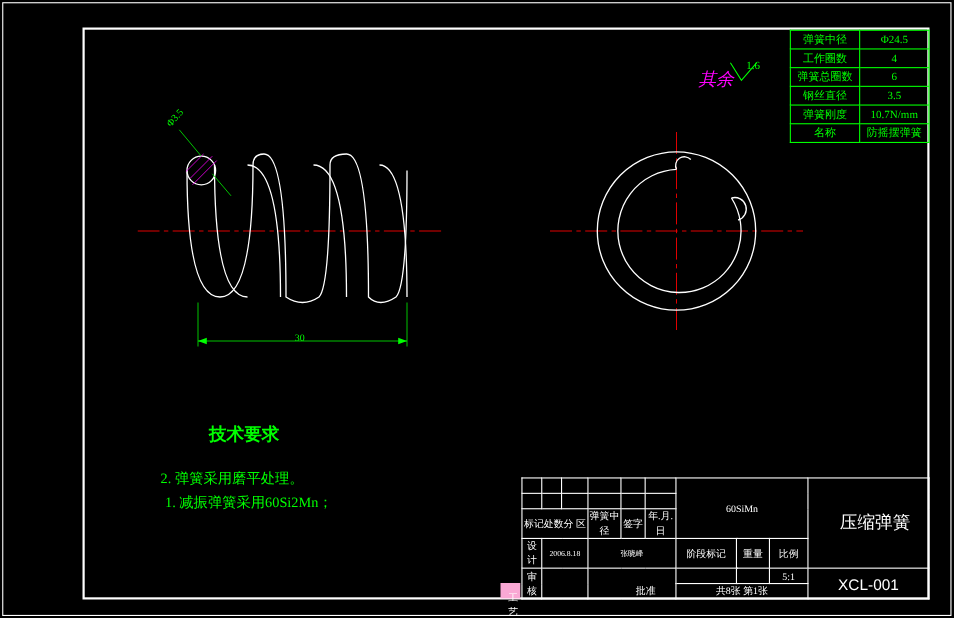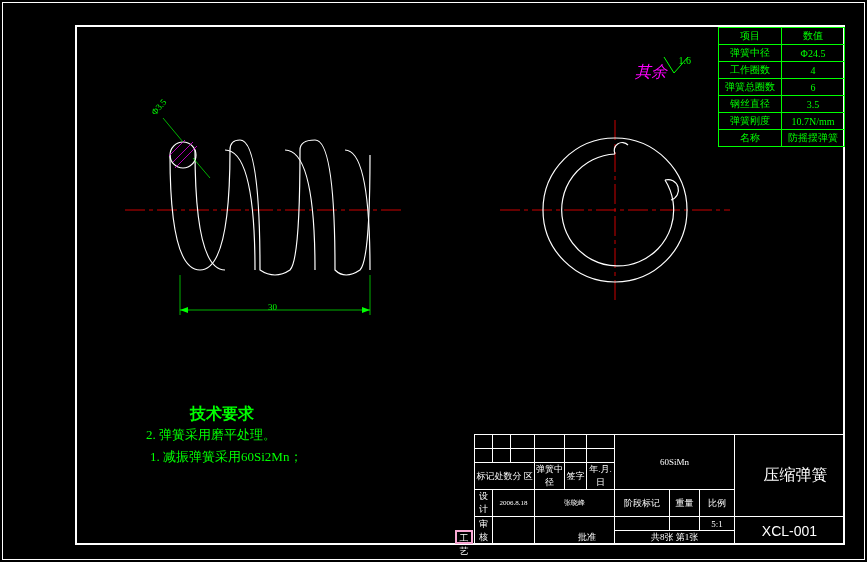--- a/index.html
+++ b/index.html
@@ -20,24 +20,20 @@
 svg { position: absolute; }
 </style>
 </head>
 <body>
 
 <div class="frame-outer"></div>
 <div class="frame-inner"></div>
 
 <table class="spec-table" style="right:22px; top:27px;">
 <tbody>
-      <tr>
-        <td>项目</td>
-        <td>数值</td>
-      </tr>
 <tr>
         <td>弹簧中径</td>
         <td>Φ24.5</td>
       </tr>
 <tr>
         <td>工作圈数</td>
         <td>4</td>
       </tr>
 <tr>
         <td>弹簧总圈数</td>
@@ -93,21 +89,21 @@
 
 <svg style="left:500px; top:110px;" width="230" height="200">
   <line x1="0" y1="100" x2="230" y2="100" stroke="#f00" stroke-width="0.8" stroke-dasharray="20 4 4 4"></line>
   <line x1="115" y1="10" x2="115" y2="190" stroke="#f00" stroke-width="0.8" stroke-dasharray="20 4 4 4"></line>
   <circle cx="115" cy="100" r="72" stroke="#fff" fill="none" stroke-width="1.2"></circle>
   <path d="M 115 44 A 56 56 0 1 0 165 70" stroke="#fff" fill="none" stroke-width="1.2"></path>
   <path d="M 171 90 A 8 8 0 0 0 165 70" stroke="#fff" fill="none" stroke-width="1.2"></path>
   <path d="M 115 44 A 8 8 0 0 1 128 35" stroke="#fff" fill="none" stroke-width="1.2"></path>
 </svg>
 
-<div class="tech-title" style="left:190px; top:404px;">技术要求</div>
+<div class="tech-title" style="left:190px; top:385px;">技术要求</div>
 <div class="tech-line" style="left:150px; top:408px;margin-top:40px;">1. 减振弹簧采用60Si2Mn；</div>
 <div class="tech-line" style="left:146px; top:426px;">2. 弹簧采用磨平处理。</div>
 
 <div class="title-block" style="right:22px; bottom:17px;">
 <table>
 <tbody>
         <tr>
   <td style="width:18px;height:14px"></td>
           <td style="width:18px"></td>
           <td style="width:24px"></td>
@@ -150,15 +146,15 @@
 </tr>
 <tr>
   <td colspan="4" style="height:14px">共8张    第1张</td>
 </tr>
 
 </tbody>
     </table>
 </div>
 
 <div style="position:absolute; right:22px; bottom:17px; color:#fff; font-size:9px;">
-  <div style="position:absolute; right:372px; bottom:1px; width:18px; border:2px solid #f9a8d4; height:14px; text-align:center;">工艺</div>
+  <div style="position:absolute; right:372px; bottom:1px; width:18px; border:7px solid #f9a8d4; height:14px; text-align:center;">工艺</div>
   <div style="position:absolute; right:244px; bottom:1px; width:28px; text-align:center;">批准</div>
 </div>
 
 </body></html>

